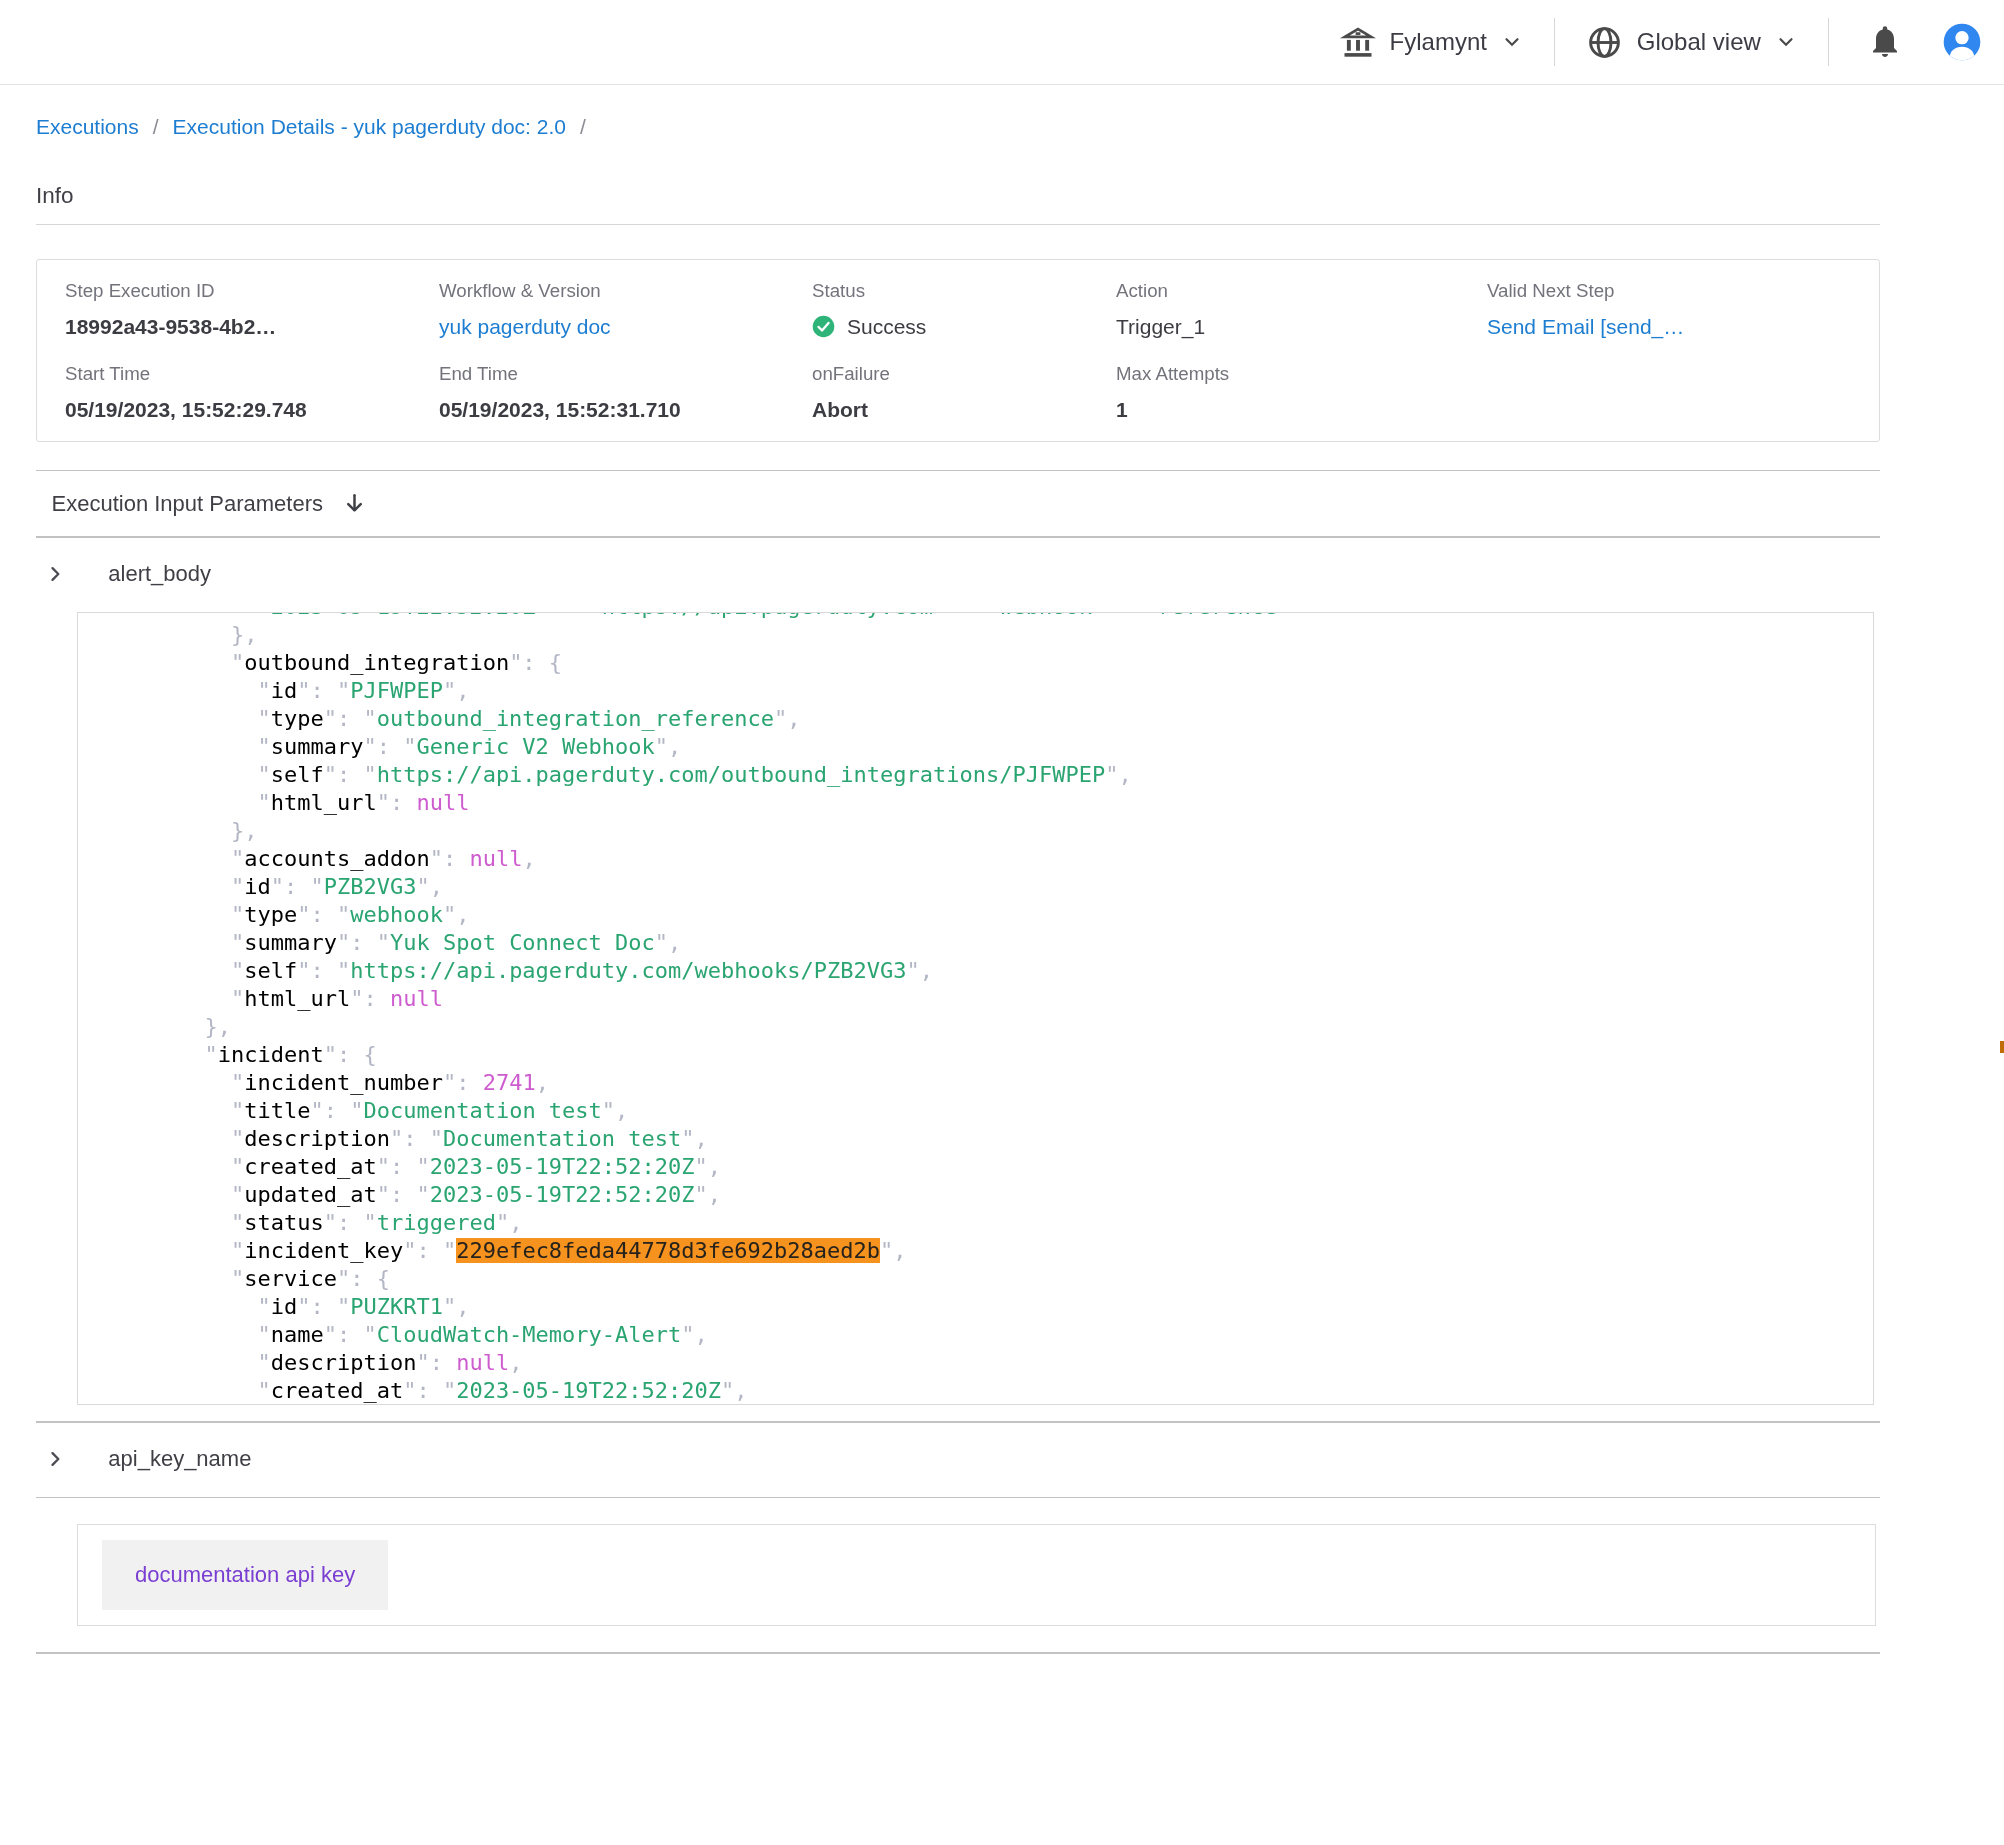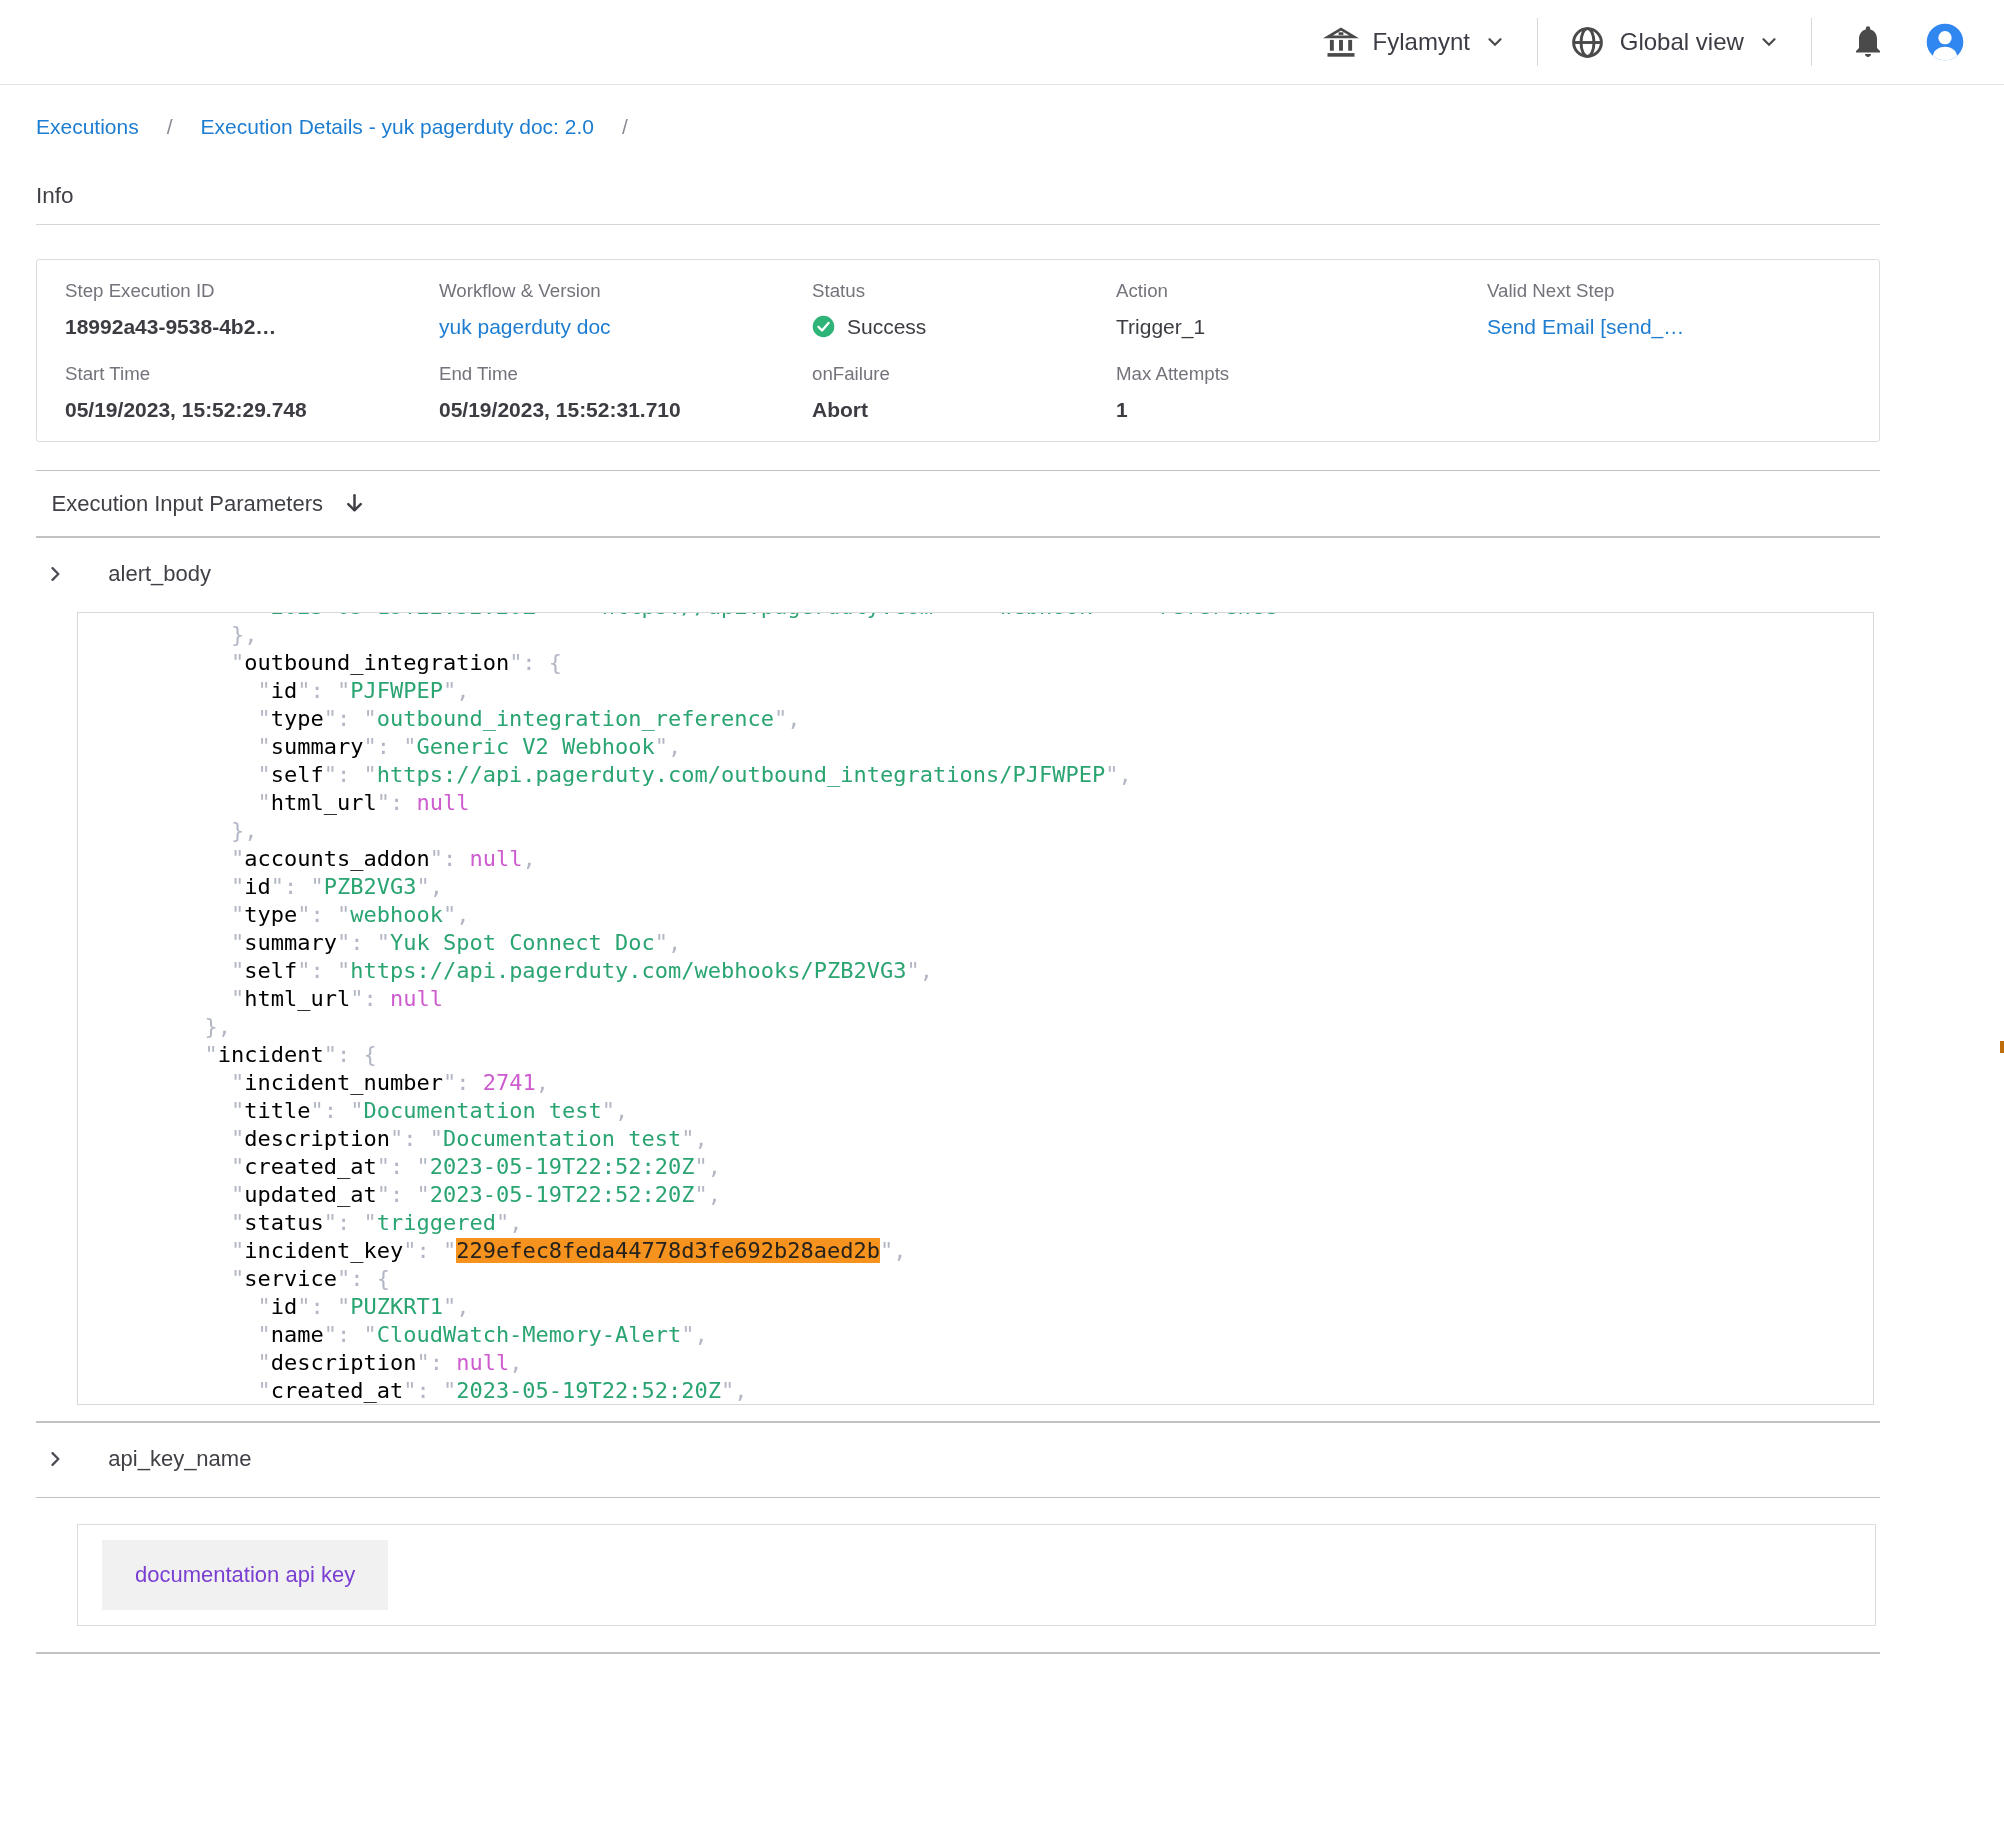--- a/index.html
+++ b/index.html
@@ -2,27 +2,27 @@
 <html style="font-size:12.4px"><head>
 <meta charset="utf-8">
 <style>
   html,body{margin:0;padding:0;}
   body{
     width:2005px;height:1846px;background:#ffffff;overflow:hidden;
     font-family:"Liberation Sans", sans-serif;color:#3f3f46;position:relative;
   }
   
   .topbar{height:85px;display:flex;align-items:center;justify-content:flex-end;
-    padding-right:32px;border-bottom:0.8px solid #e4e4e4;box-sizing:border-box;}
+    padding-right:15px;border-bottom:0.8px solid #e4e4e4;box-sizing:border-box;}
   .menu-item{display:flex;align-items:center;gap:14px;font-size:24px;color:#3c3c44;cursor:pointer;}
   .vdiv{width:0.8px;height:48px;background:#d8d8d8;margin:0 31px;}
   .icon-btn{display:flex;align-items:center;justify-content:center;cursor:pointer;margin:0 7.8px;}
   
   .main{padding:0 125px 0 36px;}
-  .breadcrumb{margin-top:29.5px;display:flex;align-items:flex-start;gap:28px;font-size:21px;}
+  .breadcrumb{margin-top:29.5px;display:flex;align-items:flex-start;gap:14px;font-size:21px;}
   .breadcrumb a{color:#1d7dd1;text-decoration:none;cursor:pointer;}
   .crumb-sep{color:#8b8b94;}
   .title-row{margin-top:20px;display:flex;align-items:center;}
   .step-icon{width:61px;height:61px;margin-right:20px;flex:0 0 auto;}
   .page-title{font-size:32px;font-weight:700;color:#4b4b52;margin:0;}
   .page-subtitle{font-size:32px;font-weight:400;color:#5c5c64;margin-left:17px;}
   .scope-select{margin-left:auto;width:309px;height:45px;border:0.8px solid #c9c9c9;border-radius:4.7px;
     display:flex;align-items:center;padding:0 20px;box-sizing:border-box;font-size:21px;color:#3f3f46;cursor:pointer;background:#fff;}
   .caret-down{margin-left:auto;width:0;height:0;border-left:9.3px solid transparent;
     border-right:9.3px solid transparent;border-top:11px solid #4a4a52;}

